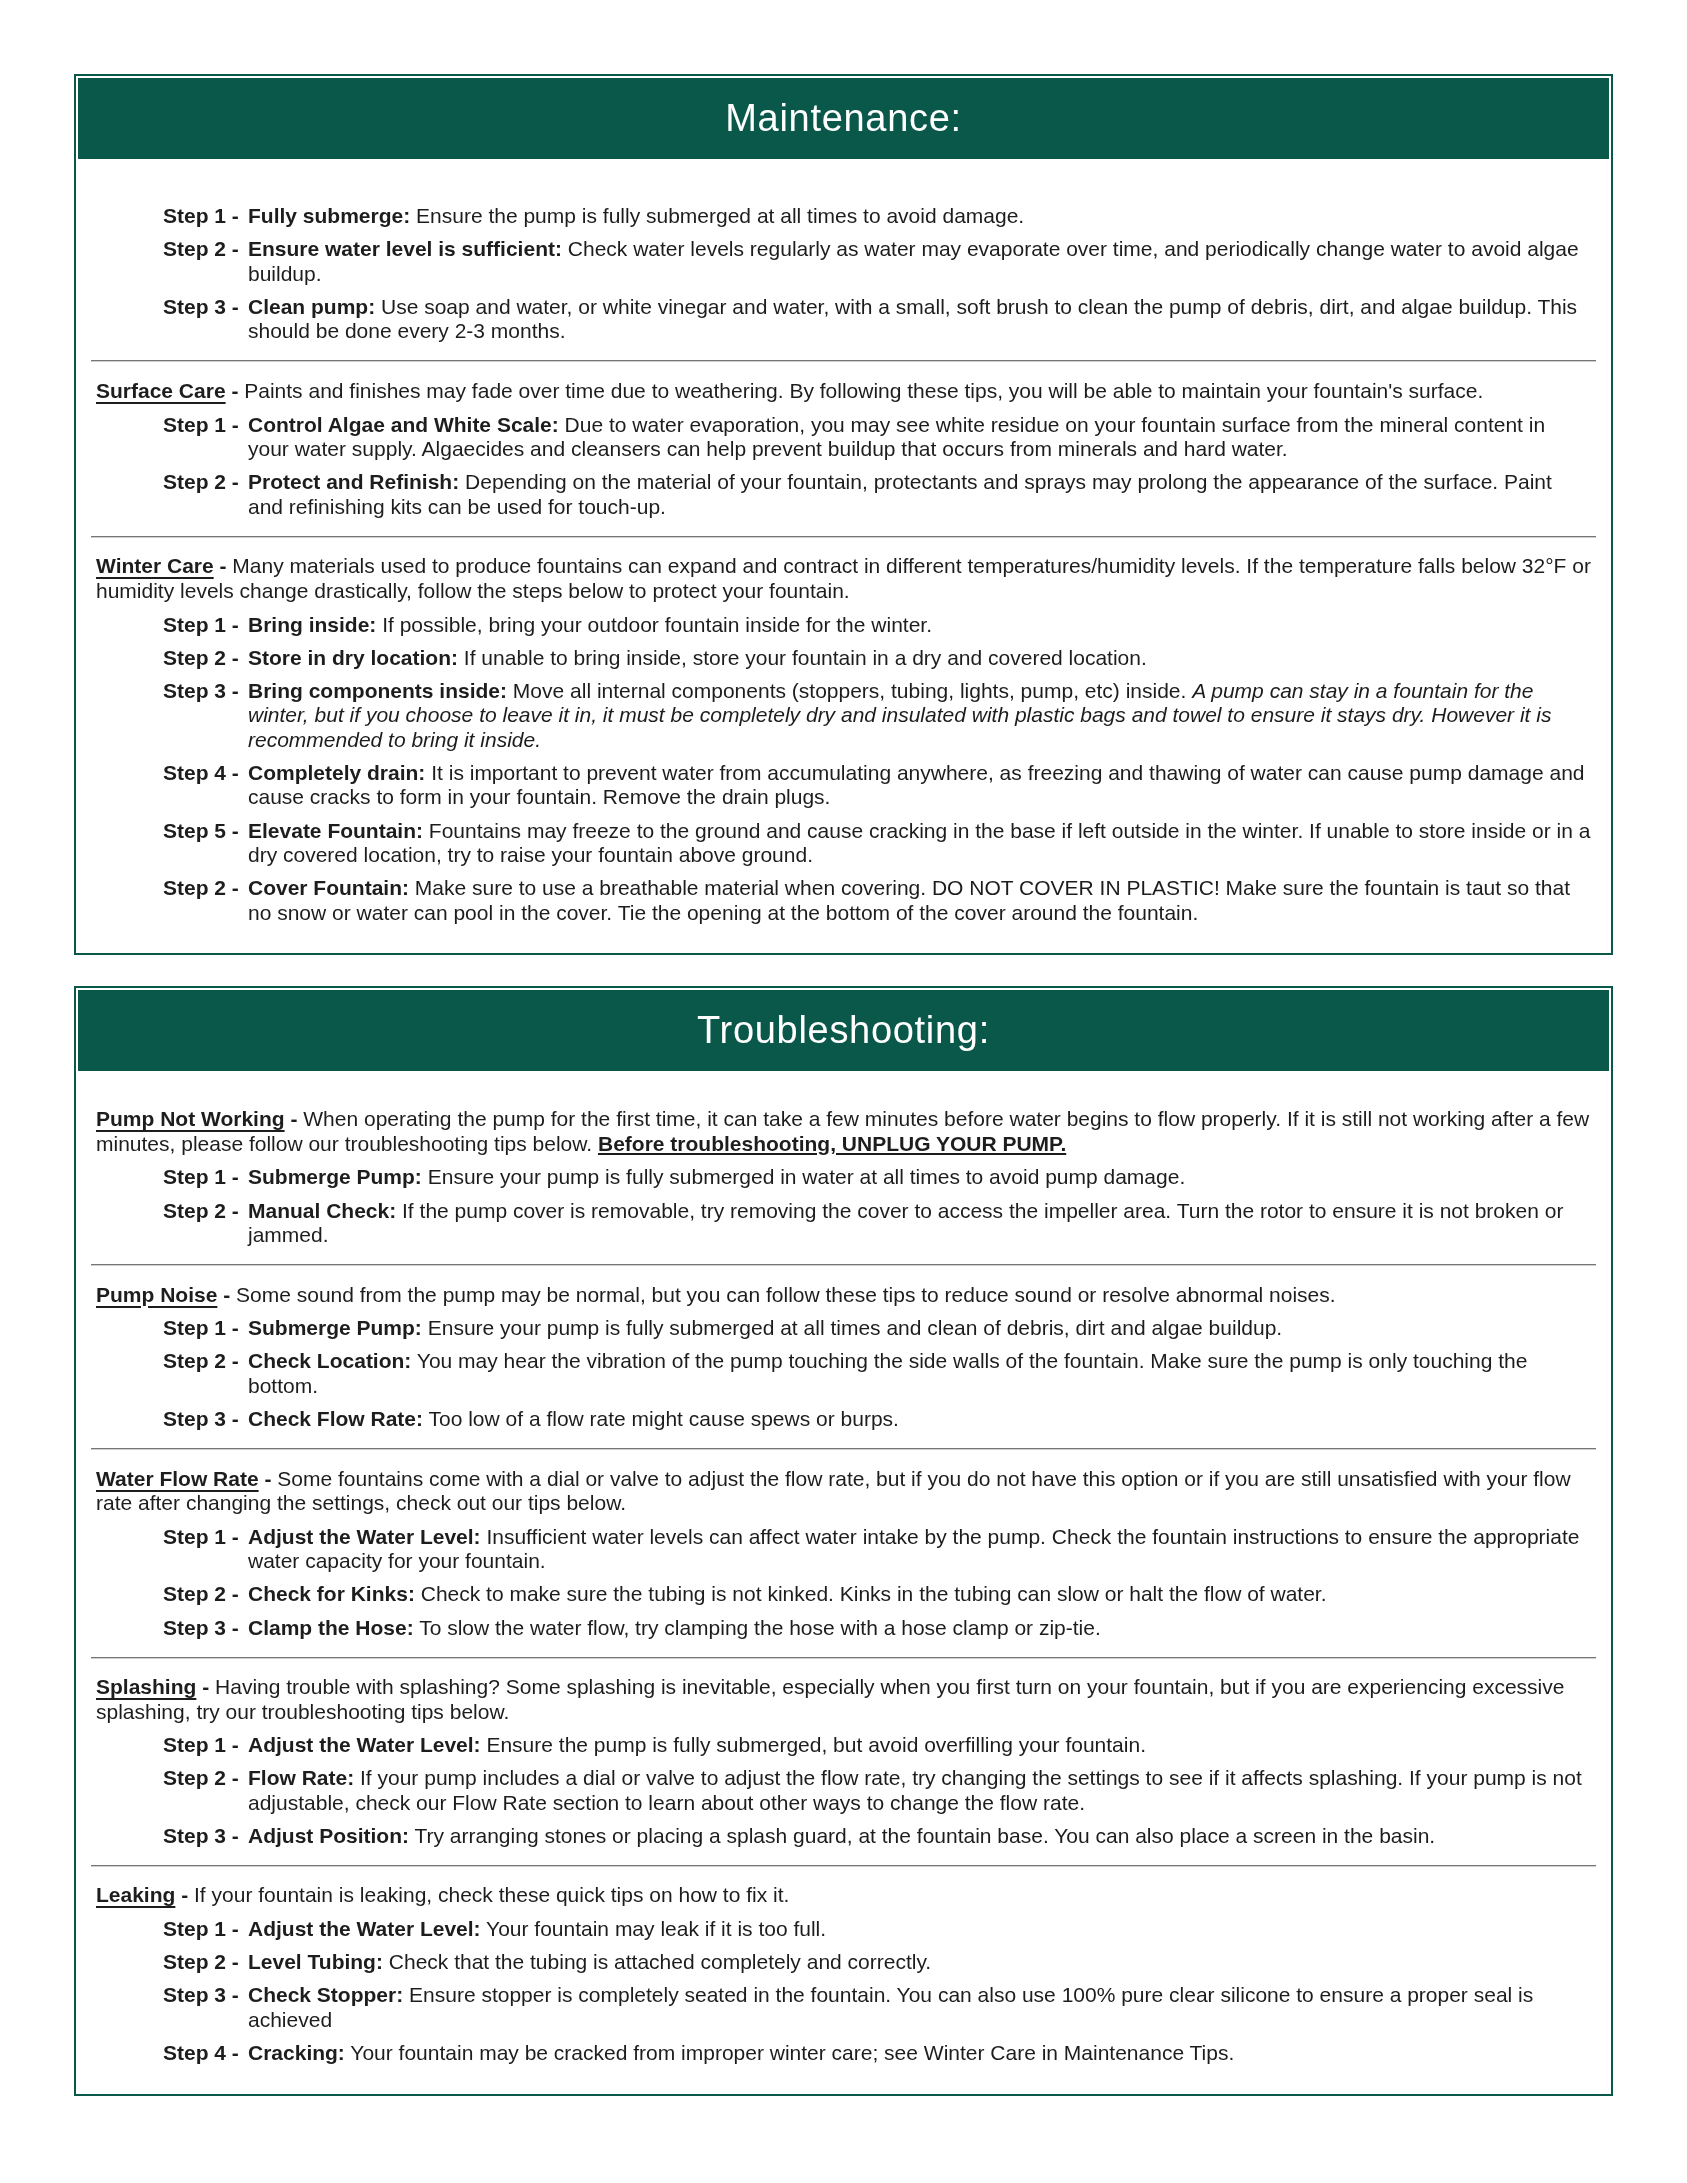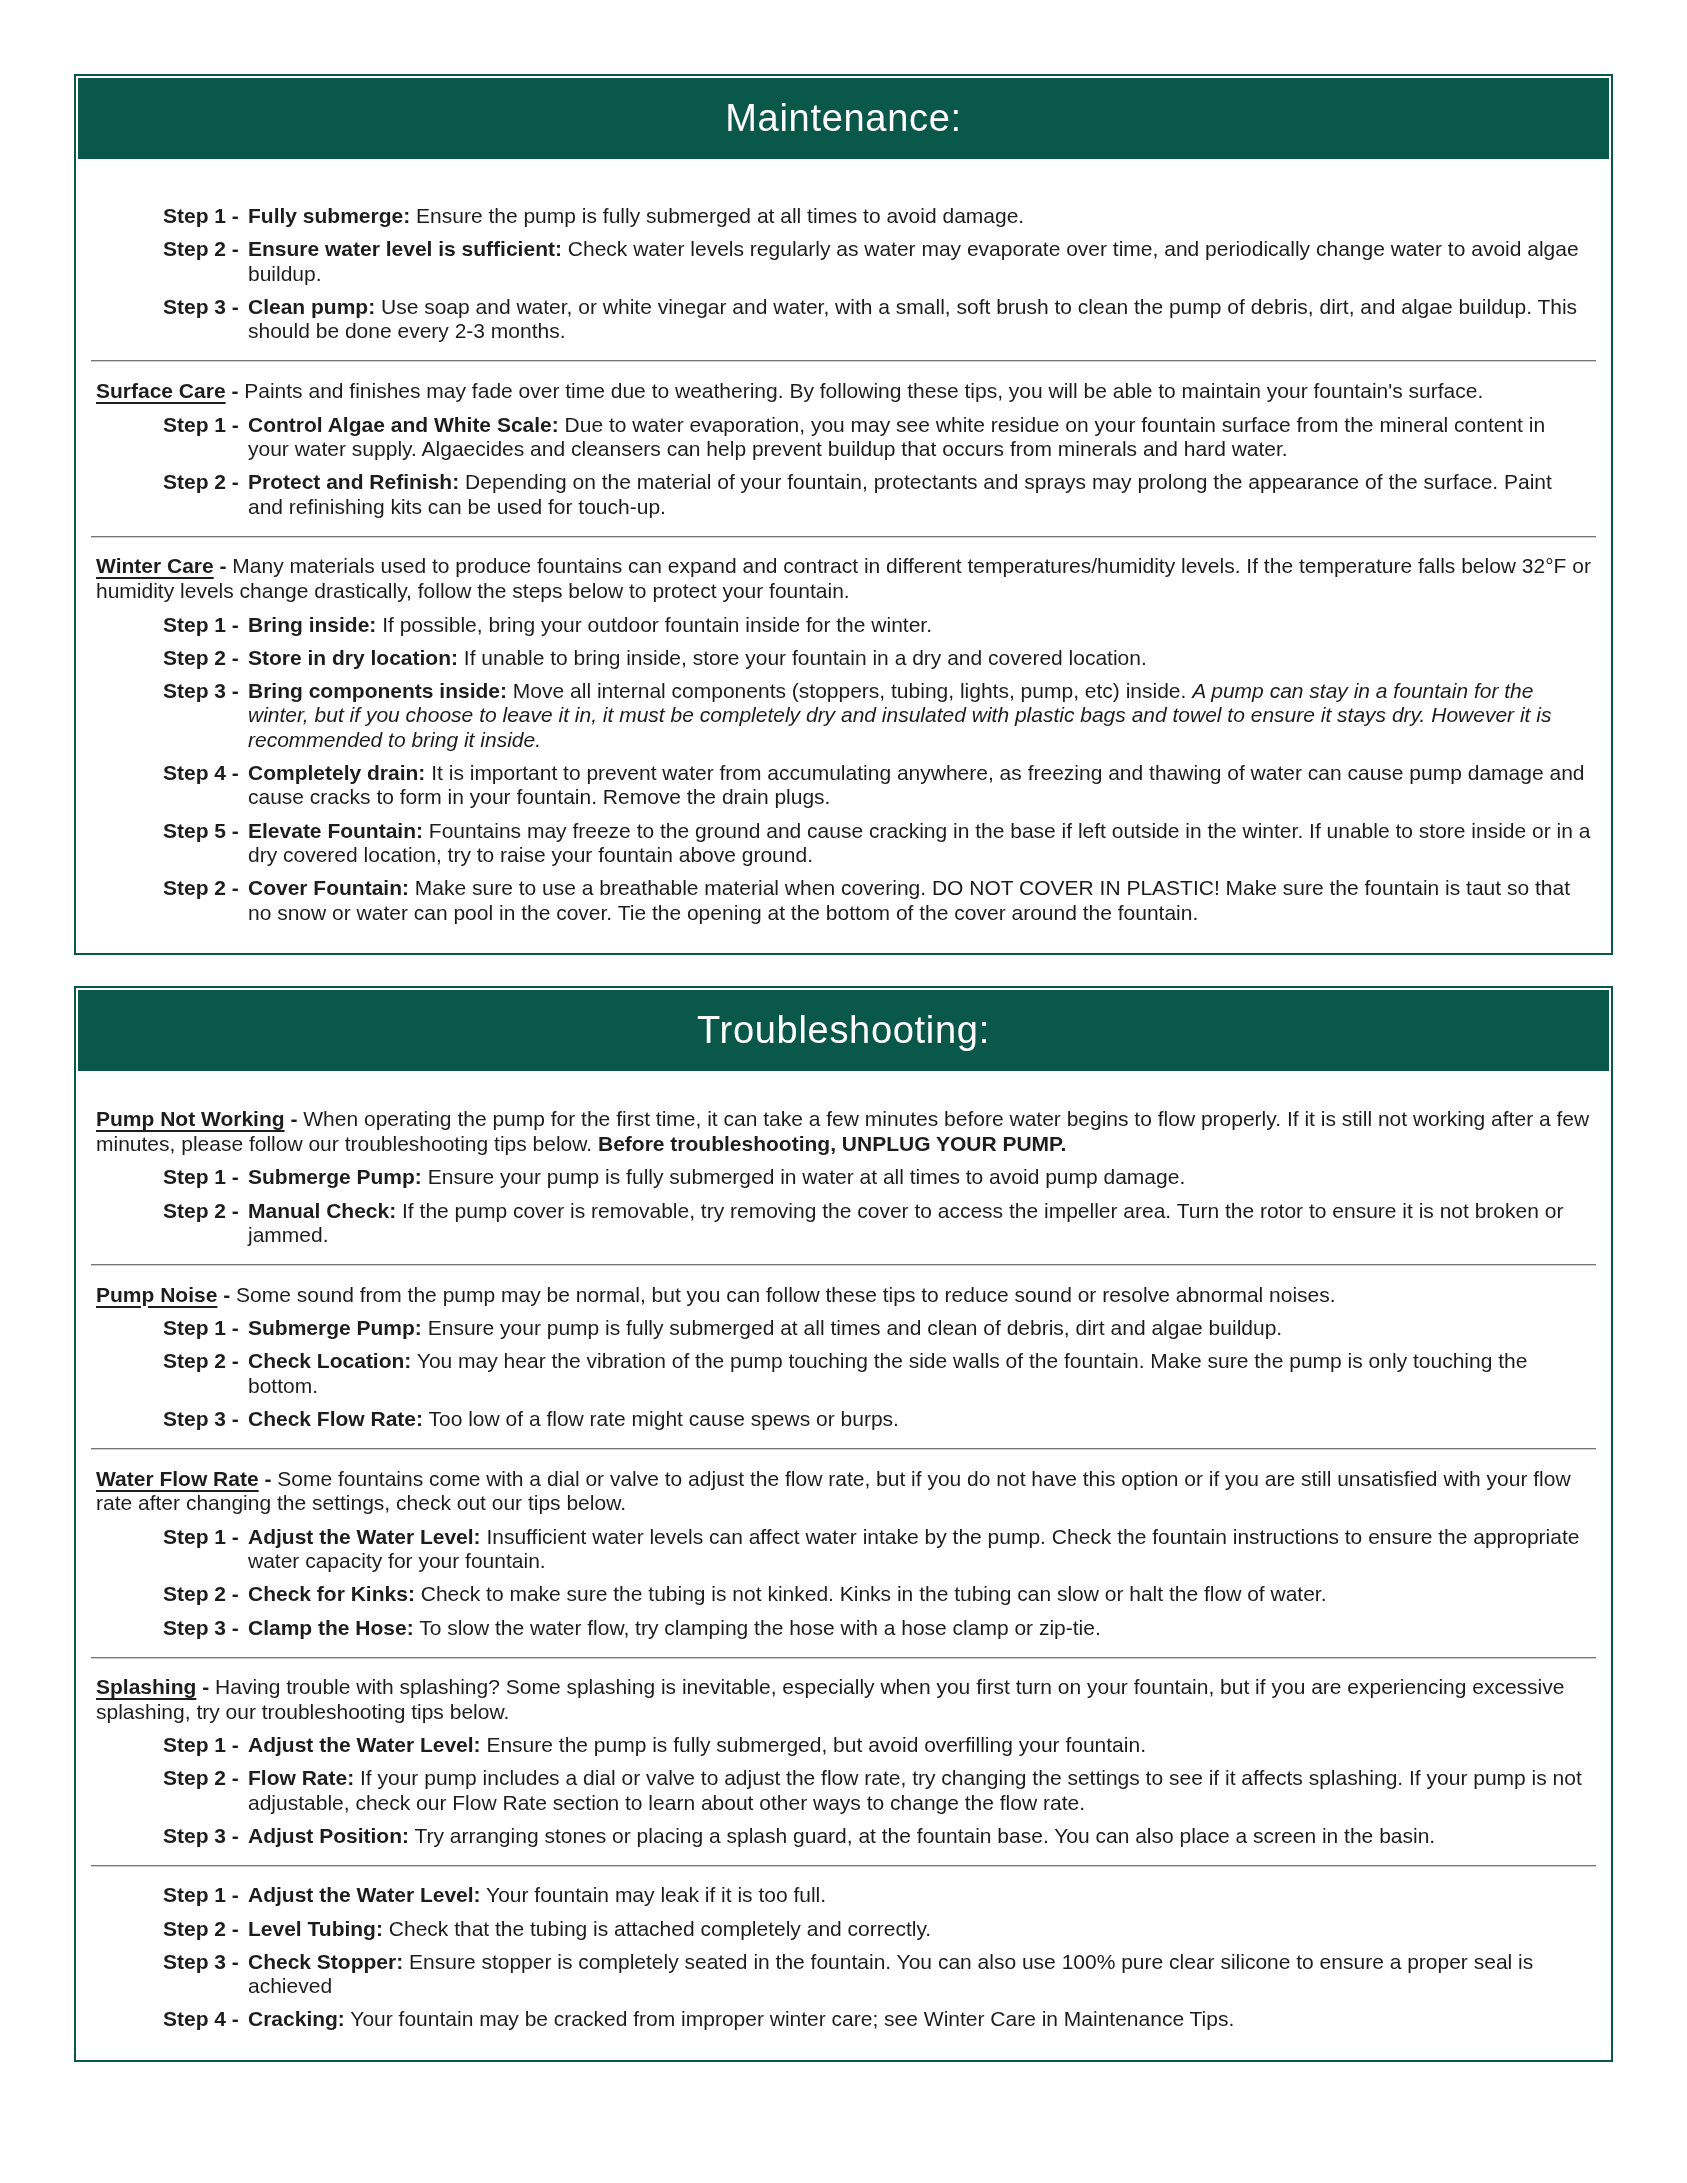--- a/index.html
+++ b/index.html
@@ -46,21 +46,21 @@
   }
   .group{margin:0;}
   .intro{margin:0;}
   .head-u{
     font-weight:700;
     text-decoration:underline;
     text-underline-offset:4px;
     text-decoration-thickness:2px;
   }
   .head-dash{font-weight:700;}
-  .intro-strong{font-weight:700;}
+  .intro-strong{font-weight:700;text-decoration:underline;}
   .steps{
     margin-top:9.3px;
     padding-left:67px;
   }
   .step{
     display:flex;
     margin-top:8.6px;
   }
   .steps .step:first-child{margin-top:0.7px;}
   .step-no{
@@ -217,20 +217,21 @@
                 <div class="step-body"><span class="step-label">Flow Rate:</span><span class="step-text"> If your pump includes a dial or valve to adjust the flow rate, try changing the settings to see if it affects splashing. If your pump is not adjustable, check our Flow Rate section to learn about other ways to change the flow rate.</span></div>
               </div>
               <div class="step">
                 <div class="step-no">Step 3 -</div>
                 <div class="step-body"><span class="step-label">Adjust Position:</span><span class="step-text"> Try arranging stones or placing a splash guard, at the fountain base. You can also place a screen in the basin.</span></div>
               </div>
             </div>
           </div>
           <div class="divider"></div>
           <div class="group">
+            <p class="intro"><span class="head-u">Leaking</span><span class="head-dash"> - </span><span class="intro-text">If your fountain is leaking, check these quick tips on how to fix it.</span></p>
             <div class="steps">
               <div class="step">
                 <div class="step-no">Step 1 -</div>
                 <div class="step-body"><span class="step-label">Adjust the Water Level:</span><span class="step-text"> Your fountain may leak if it is too full.</span></div>
               </div>
               <div class="step">
                 <div class="step-no">Step 2 -</div>
                 <div class="step-body"><span class="step-label">Level Tubing:</span><span class="step-text"> Check that the tubing is attached completely and correctly.</span></div>
               </div>
               <div class="step">

